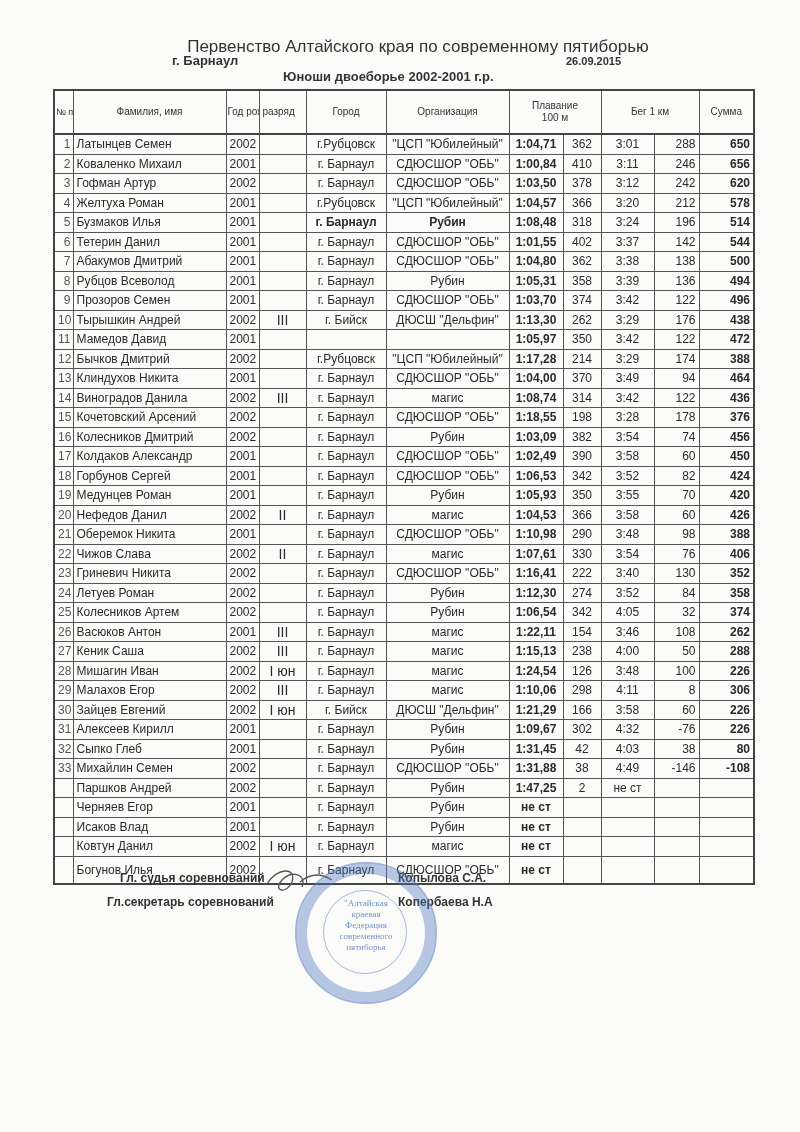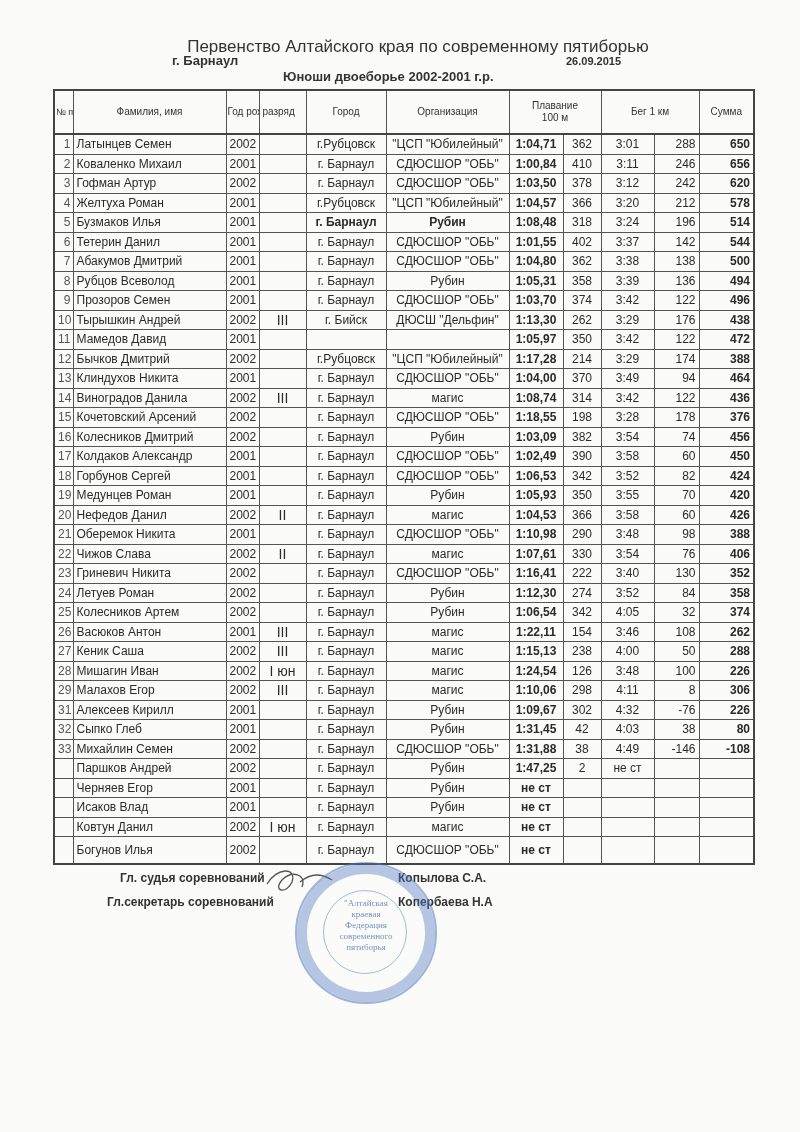--- a/index.html
+++ b/index.html
@@ -456,20 +456,33 @@
         <td class="c-rank">III</td>
         <td class="c-city">г. Барнаул</td>
         <td class="c-org">магис</td>
         <td class="c-swt">1:10,06</td>
         <td class="c-swp">298</td>
         <td class="c-rnt">4:11</td>
         <td class="c-rnp">8</td>
         <td class="c-sum">306</td>
       </tr>
       <tr>
+        <td class="c-no">30</td>
+        <td class="c-name">Зайцев Евгений</td>
+        <td class="c-year">2002</td>
+        <td class="c-rank">I юн</td>
+        <td class="c-city">г. Бийск</td>
+        <td class="c-org">ДЮСШ "Дельфин"</td>
+        <td class="c-swt">1:21,29</td>
+        <td class="c-swp">166</td>
+        <td class="c-rnt">3:58</td>
+        <td class="c-rnp">60</td>
+        <td class="c-sum">226</td>
+      </tr>
+      <tr>
         <td class="c-no">31</td>
         <td class="c-name">Алексеев Кирилл</td>
         <td class="c-year">2001</td>
         <td class="c-rank"></td>
         <td class="c-city">г. Барнаул</td>
         <td class="c-org">Рубин</td>
         <td class="c-swt">1:09,67</td>
         <td class="c-swp">302</td>
         <td class="c-rnt">4:32</td>
         <td class="c-rnp">-76</td>

